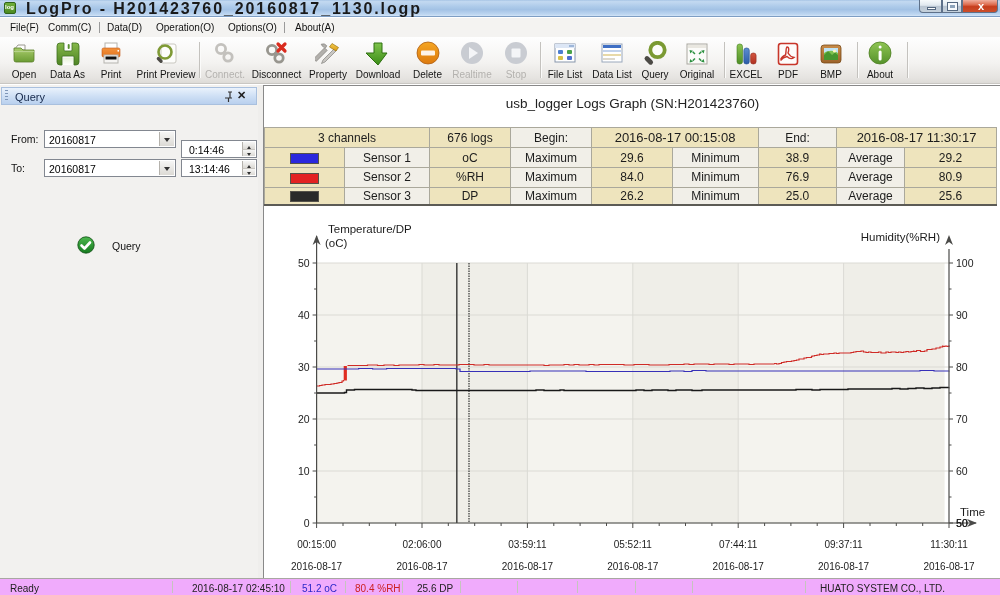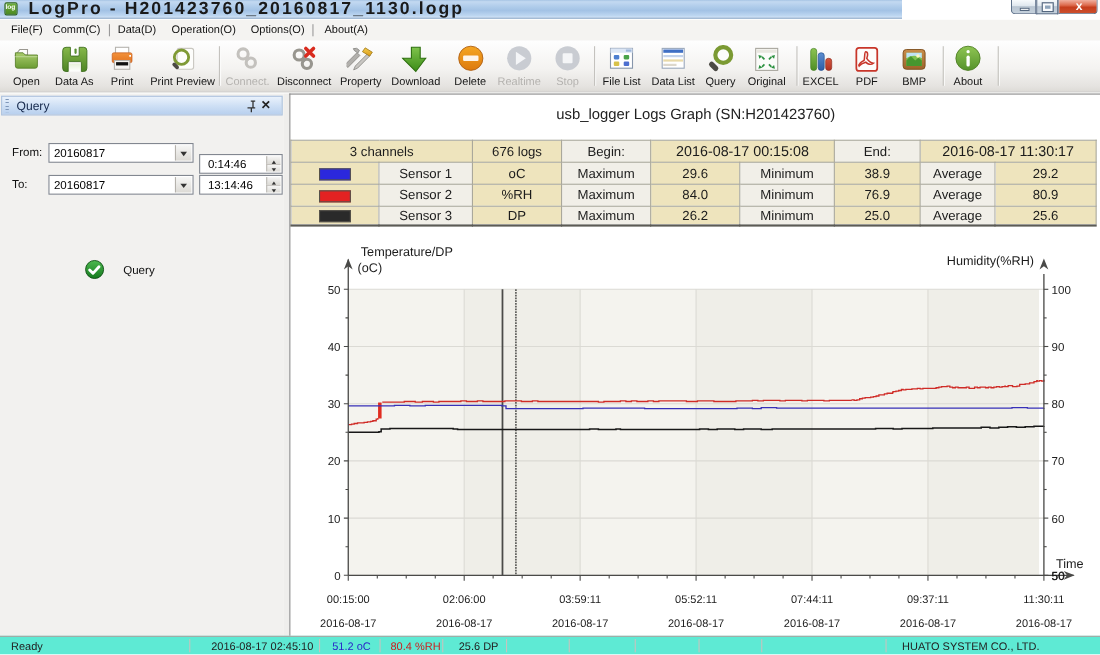--- a/index.html
+++ b/index.html
@@ -1,18 +1,18 @@
 <!DOCTYPE html>
 <html><head><meta charset="utf-8">
 <style>
 *{margin:0;padding:0;box-sizing:border-box;}
 html,body{width:1000px;height:595px;overflow:hidden;font-family:"Liberation Sans",sans-serif;background:#fff;}
 #app{position:relative;width:1000px;height:595px;}
 
-#titlebar{position:absolute;left:0;top:0;width:820px;height:17px;
+#titlebar{position:absolute;left:0;top:0;width:1000px;height:17px;
  background:linear-gradient(#a6c4e4 0%,#c3d9f1 10%,#aecbea 40%,#a3c2e5 60%,#bed7f1 90%,#d3e4f7 100%);
  border-bottom:1px solid #7e9ec4;}
 #titlebar .ticon{position:absolute;left:4px;top:2px;width:12px;height:12px;background:linear-gradient(#6fae3a,#4c8a22);border:1px solid #2f641a;border-radius:2px;}
 #titlebar .ticon:after{content:"log";position:absolute;left:0px;top:1px;font-size:6px;color:#fff;font-weight:bold;}
 #titlebar .ttext{position:absolute;left:26px;top:0px;font-size:16px;font-weight:bold;color:#1a1a1a;letter-spacing:1.9px;line-height:17px;}
 .winbtn{position:absolute;top:0;height:13px;border:1px solid #5e718a;border-top:none;}
 #btnmin{left:919px;width:23px;background:linear-gradient(#f7fafc 0%,#dfe7ee 45%,#b9c5d2 50%,#c5d1dc 100%);border-radius:0 0 0 4px;}
 #btnmax{left:942px;width:20px;background:linear-gradient(#f7fafc 0%,#dfe7ee 45%,#b9c5d2 50%,#c5d1dc 100%);}
 #btncls{left:962px;width:36px;background:linear-gradient(#f0b0a0 0%,#dd6a4d 40%,#c63d1d 55%,#cc4f2c 100%);border-radius:0 0 4px 0;}
 #btnmin i{position:absolute;left:7px;top:7px;width:9px;height:3px;background:#fcfdfe;border:1px solid #54677f;}
@@ -25,21 +25,21 @@
 
 #toolbar{position:absolute;left:0;top:37px;width:1000px;height:47px;
  background:linear-gradient(#fefefe 0%,#f4f3f1 55%,#e5e3e0 90%,#dddbd7 100%);
  border-bottom:1px solid #c9c7c3;}
 .tbtn{position:absolute;top:4px;height:42px;text-align:center;}
 .tbtn svg{display:block;margin:0 auto;}
 .tbtn .lbl{display:block;margin-top:2px;font-size:10px;color:#151515;white-space:nowrap;}
 .tbtn.dis .lbl{color:#b4b2af;}
 .tsep{position:absolute;top:5px;width:1px;height:36px;background:#c4c2be;box-shadow:1px 0 0 #fbfbfa;}
 
-#statusbar{position:absolute;left:0;top:578px;width:1000px;height:17px;background:#5eead4;border-top:1px solid #a8a7a2;font-size:10px;color:#222;}
+#statusbar{position:absolute;left:0;top:578px;width:1000px;height:17px;background:#f0abfc;border-top:1px solid #a8a7a2;font-size:10px;color:#222;}
 #statusbar .seg{position:absolute;top:2px;bottom:2px;border-left:1px solid #c6c4be;}
 #statusbar span{position:absolute;top:4px;}
 
 #qpanel{position:absolute;left:0;top:85px;width:258px;height:493px;background:#f2f1ef;}
 #qphead{position:absolute;left:1px;top:2px;width:256px;height:18px;
  background:linear-gradient(#eaf2fc 0%,#cfe0f5 50%,#b9d0ee 100%);border:1px solid #a9c0de;}
 #qphead .t{position:absolute;left:13px;top:3px;font-size:11px;color:#15284b;}
 #qphead .grip{position:absolute;left:3px;top:2px;width:3px;height:12px;background-image:repeating-linear-gradient(#7e96b8 0 1px,transparent 1px 3px);}
 
 #qphead .cls{position:absolute;right:7px;top:1px;width:12px;height:12px;color:#222;font-size:11px;font-weight:bold;}

